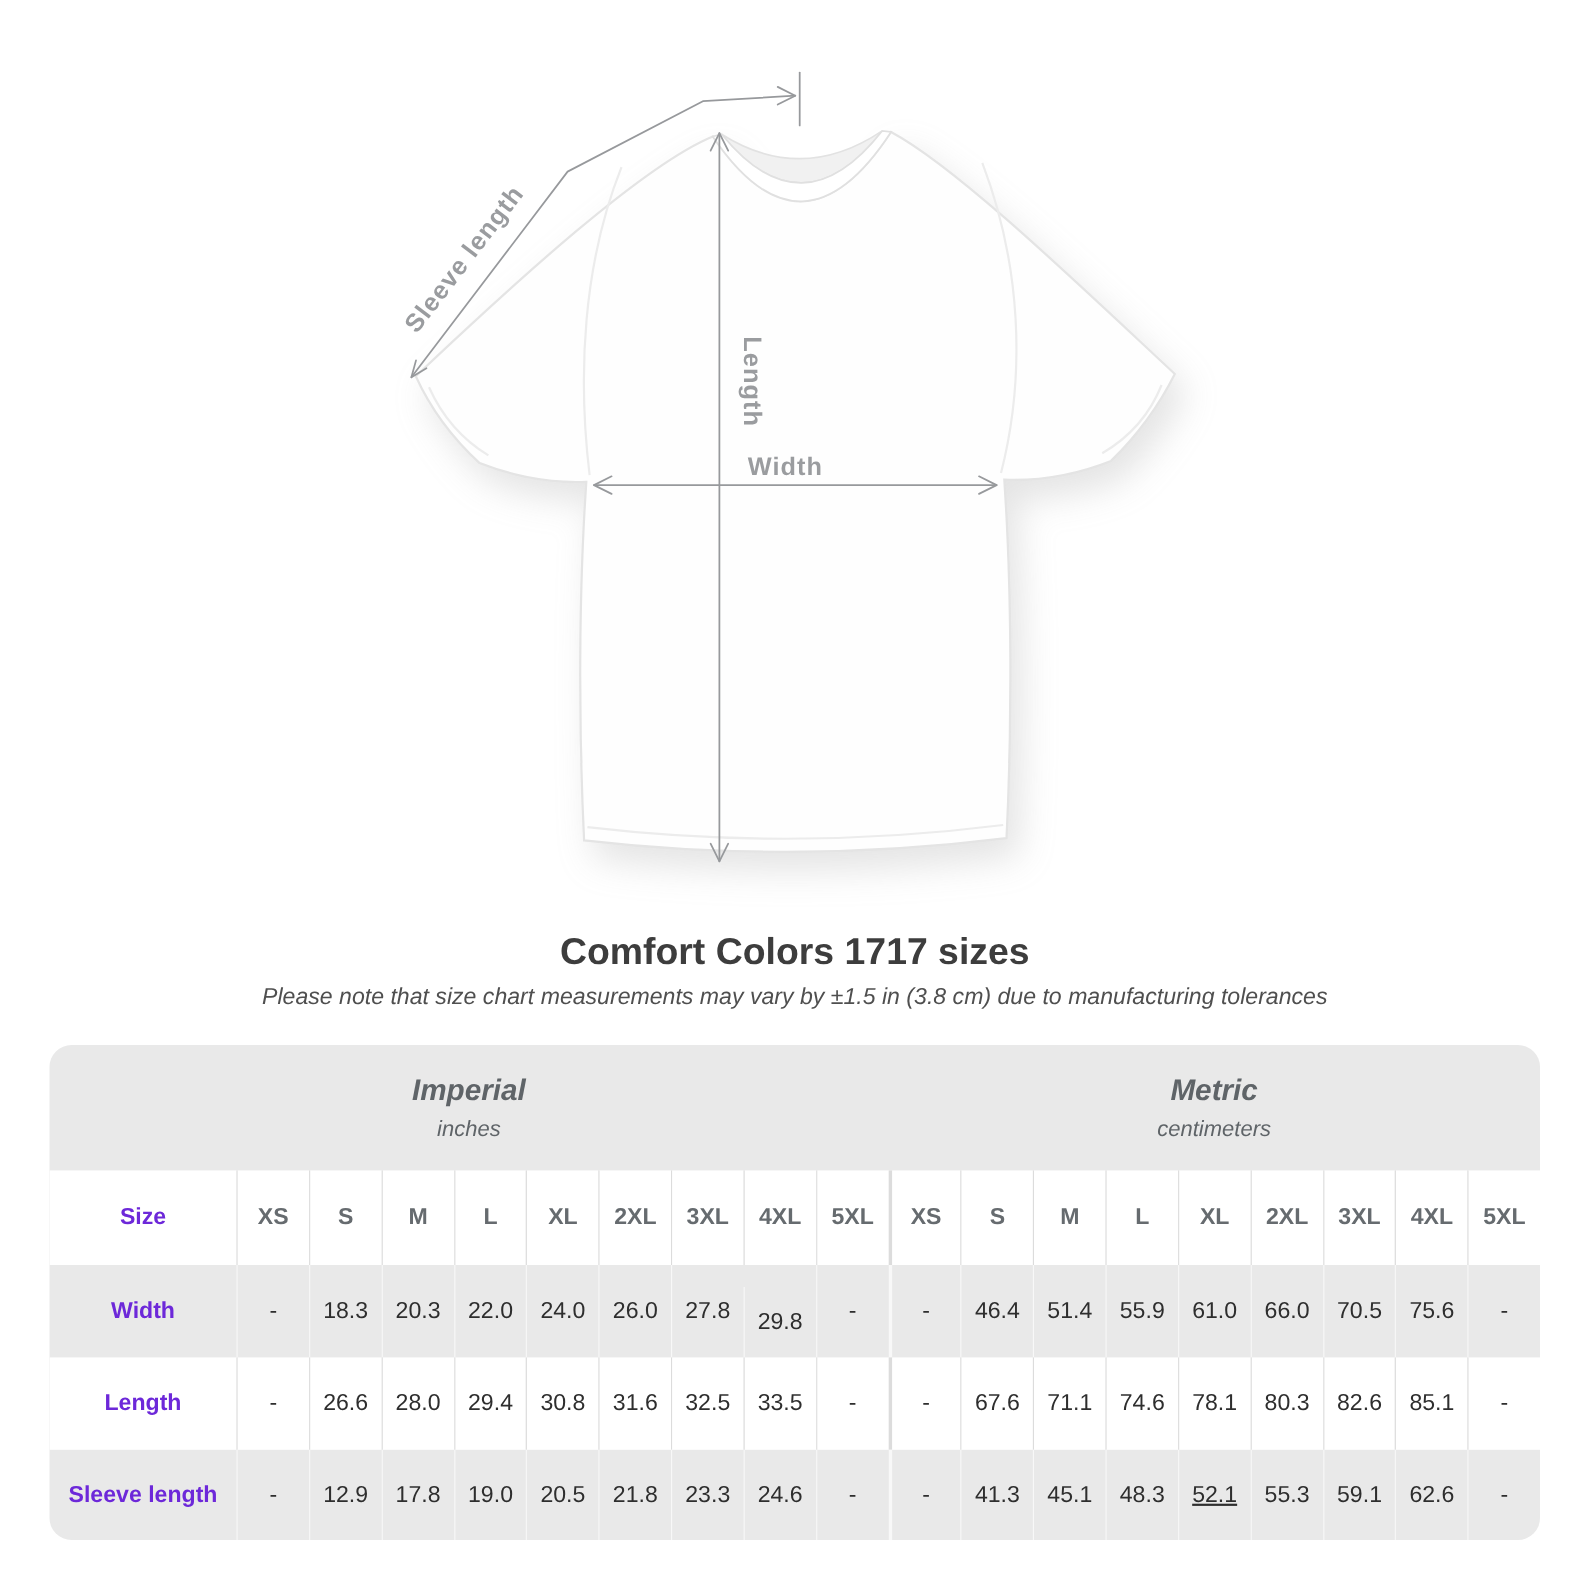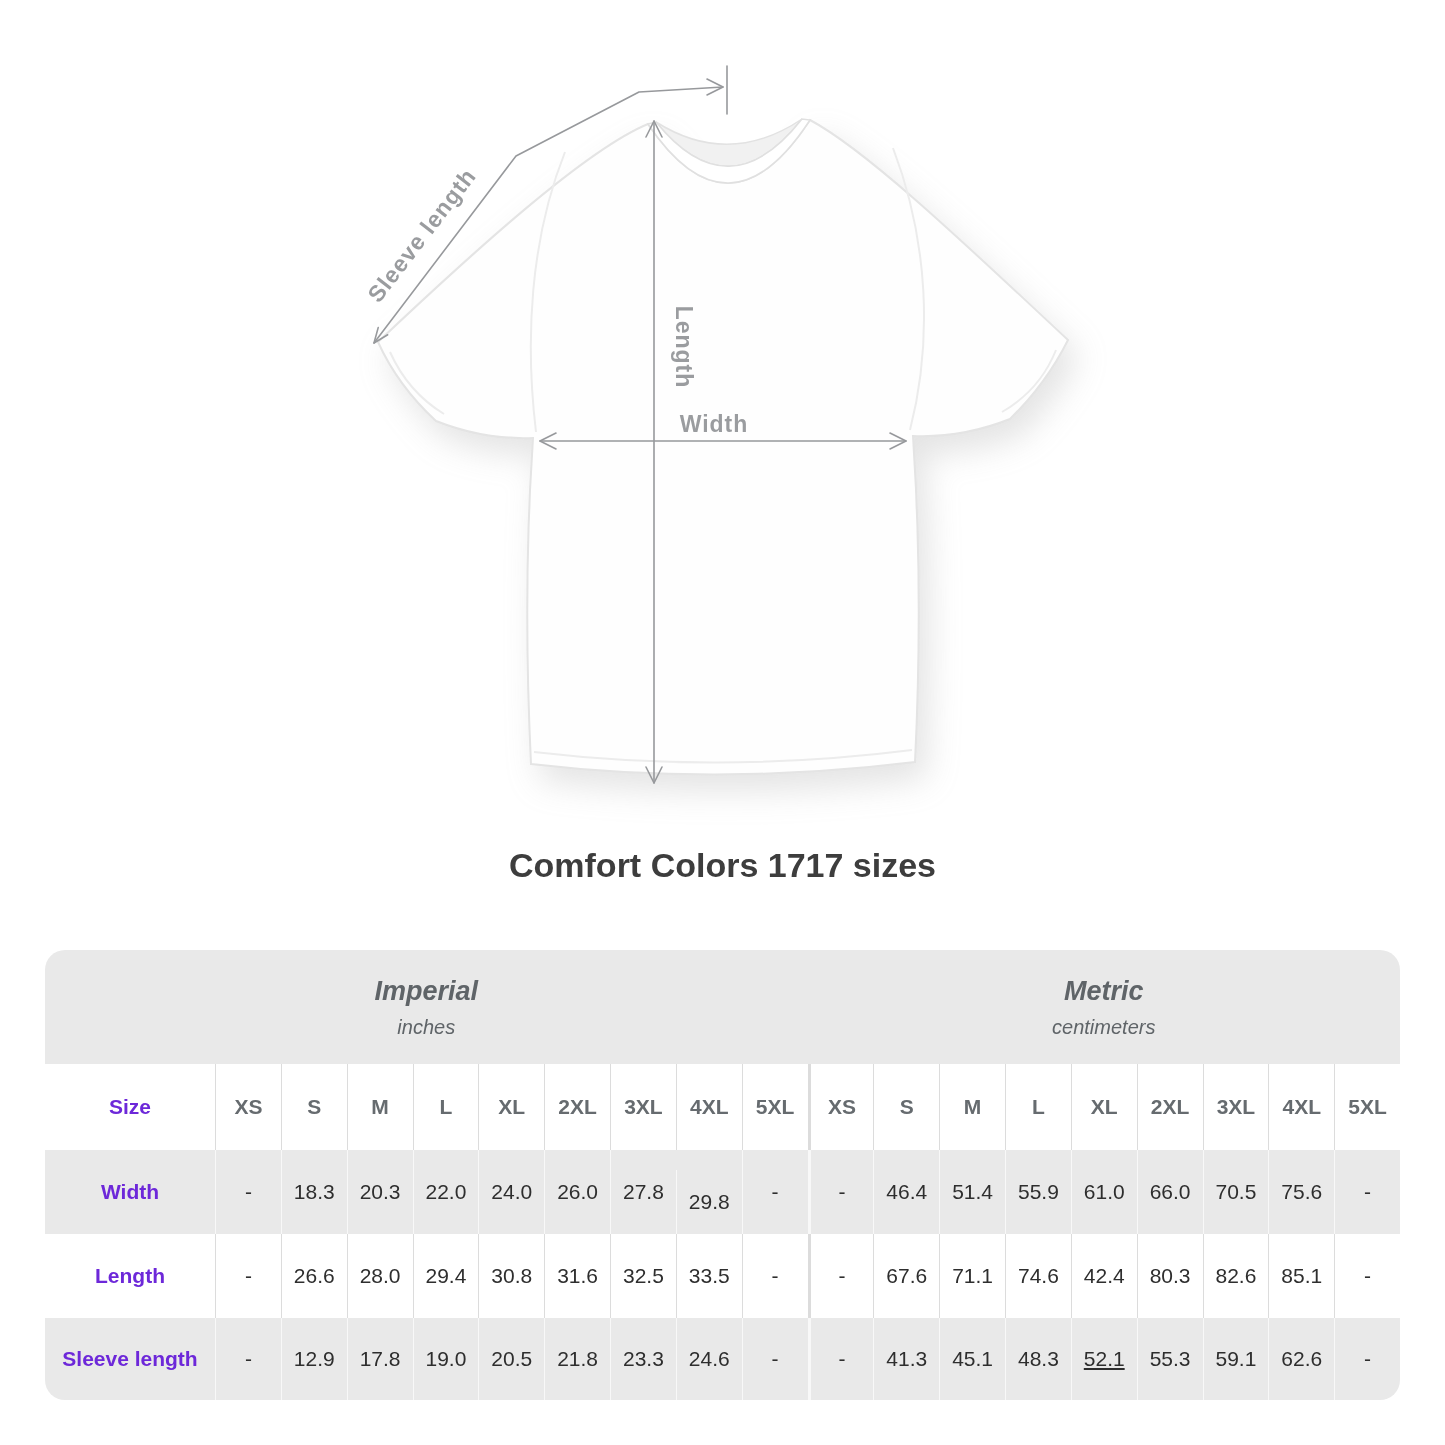--- a/index.html
+++ b/index.html
@@ -87,20 +87,21 @@
 
     <g>
       <path class="ann" d="M 540 441 L 906 441"></path>
       <path class="ann" d="M 556 433 L 540 441 L 556 449"></path>
       <path class="ann" d="M 890 433 L 906 441 L 890 449"></path>
       <text class="ann-label" x="714" y="432" text-anchor="middle">Width</text>
     </g>
   </svg>
 
   <div class="title">Comfort Colors 1717 sizes</div>
+  <div class="subtitle">Please note that size chart measurements may vary by ±1.5 in (3.8 cm) due to manufacturing tolerances</div>
 
   <div class="size-table" id="grid">
     <div class="band metric">
       <div class="band-title">Metric</div>
       <div class="band-unit">centimeters</div>
     </div>
     <div class="band imperial">
       <div class="band-title">Imperial</div>
       <div class="band-unit">inches</div>
     </div>
@@ -150,21 +151,21 @@
       <div class="cell white" style="grid-area: 4 / 5;">29.4</div>
       <div class="cell white" style="grid-area: 4 / 6;">30.8</div>
       <div class="cell white" style="grid-area: 4 / 7;">31.6</div>
       <div class="cell white" style="grid-area: 4 / 8;">32.5</div>
       <div class="cell white" style="grid-area: 4 / 9;">33.5</div>
       <div class="cell white" style="grid-area: 4 / 10;">-</div>
       <div class="cell white thick" style="grid-area: 4 / 11;">-</div>
       <div class="cell white" style="grid-area: 4 / 12;">67.6</div>
       <div class="cell white" style="grid-area: 4 / 13;">71.1</div>
       <div class="cell white" style="grid-area: 4 / 14;">74.6</div>
-      <div class="cell white" style="grid-area: 4 / 15;">42.4</div>
+      <div class="cell white" style="grid-area: 4 / 15;">78.1</div>
       <div class="cell white" style="grid-area: 4 / 16;">80.3</div>
       <div class="cell white" style="grid-area: 4 / 17;">82.6</div>
       <div class="cell white" style="grid-area: 4 / 18;">85.1</div>
       <div class="cell white" style="grid-area: 4 / 19;">-</div>
       <div class="cell gray label" style="grid-area: 5 / 1;">Sleeve length</div>
       <div class="cell gray" style="grid-area: 5 / 2;">-</div>
       <div class="cell gray" style="grid-area: 5 / 3;">12.9</div>
       <div class="cell gray" style="grid-area: 5 / 4;">17.8</div>
       <div class="cell gray" style="grid-area: 5 / 5;">19.0</div>
       <div class="cell gray" style="grid-area: 5 / 6;">20.5</div>

